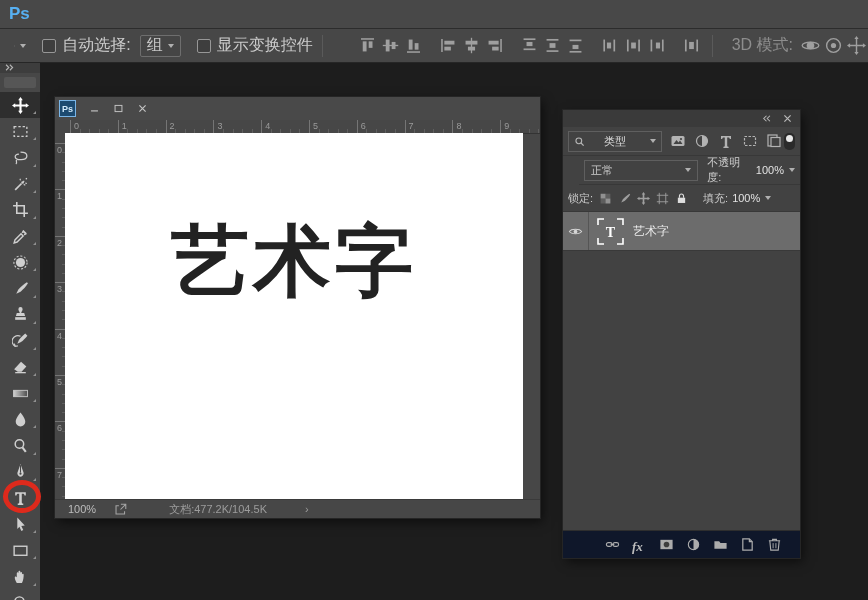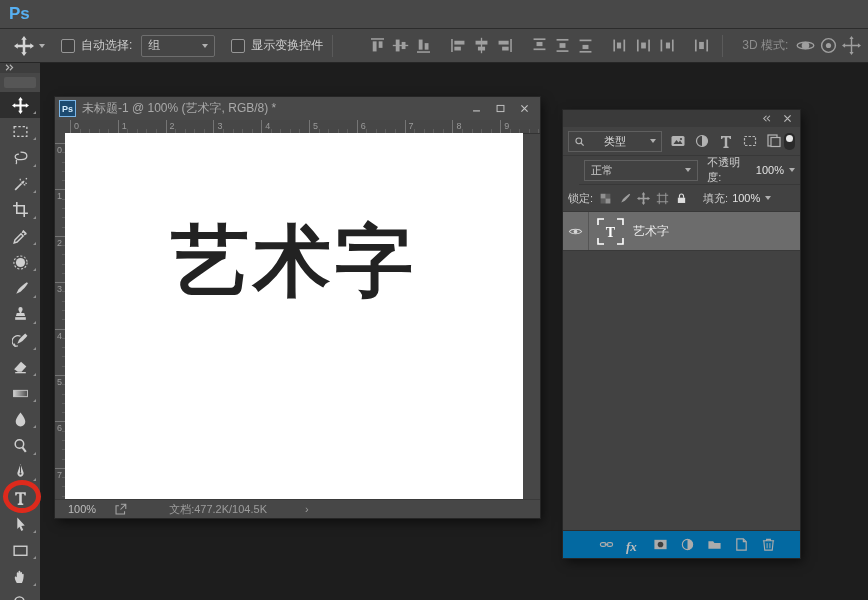--- a/index.html
+++ b/index.html
@@ -6,21 +6,21 @@
   body{width:868px;height:600px;position:relative;overflow:hidden;background:#1d1d1d;
        font-family:"Liberation Sans",sans-serif;}
   
   .menu-bar{position:absolute;left:0;top:0;width:868px;height:28px;background:#484848;
             border-bottom:1px solid #2c2c2c;display:flex;align-items:center;z-index:3;}
   .ps-logo{color:#57b0f2;font-weight:bold;font-size:17px;padding:0 12px 0 9px;}
   .menu-item{color:#d6d6d6;font-size:13px;padding:0 11px;height:28px;line-height:28px;white-space:nowrap;}
   
   .options-bar{position:absolute;left:0;top:29px;width:868px;height:33px;background:#474747;
                border-bottom:1px solid #262626;display:flex;align-items:center;color:#c7c7c7;
-               font-size:12px;z-index:3;white-space:nowrap;}
+               font-size:16px;z-index:3;white-space:nowrap;}
   .opt-toolpreview{width:20px;height:20px;color:#d5d5d5;margin-left:14px;}
   .caret{width:0;height:0;border-left:3.5px solid transparent;border-right:3.5px solid transparent;
          border-top:4.5px solid #b0b0b0;display:inline-block;margin-left:5px;}
   .opt-check{width:12px;height:12px;border:1px solid #979797;background:#3e3e3e;border-radius:2px;
              margin:0 6px 0 16px;flex:none;}
   .opt-label{color:#cccccc;}
   .opt-select{display:flex;align-items:center;justify-content:space-between;width:60px;height:20px;
               border:1px solid #6e6e6e;background:#454545;margin-left:9px;padding:0 6px;border-radius:2px;}
   .opt-sep{width:1px;height:22px;background:#5a5a5a;margin:0 9px;flex:none;}
   .align-wrap{display:flex;align-items:center;margin-left:24px;}
@@ -109,22 +109,22 @@
   .layer-row.selected{background:#6c6c6c;}
   .lr-eye{width:25px;height:38px;display:flex;align-items:center;justify-content:center;
           color:#d6d6d6;border-right:1px solid #555555;flex:none;}
   .lr-eye .eic{width:15px;height:15px;}
   .lr-thumb{width:27px;height:27px;margin:0 9px 0 8px;position:relative;flex:none;}
   .lr-thumb.white{background:#ffffff;border:1px solid #c9c9c9;box-sizing:border-box;}
   .lr-thumb svg{width:100%;height:100%;display:block;}
   .lr-name{font-size:12px;color:#ededed;}
   .lr-name.italic{font-style:italic;}
   .lr-lock{position:absolute;right:11px;top:12px;width:13px;height:13px;color:#dddddd;}
-  .lp-bottom{height:27px;background:#0369a1;border-top:1px solid #2e2e2e;display:flex;
-             align-items:center;padding-left:36px;flex:none;color:#acacac;}
+  .lp-bottom{height:27px;background:#0f172a;border-top:1px solid #2e2e2e;display:flex;
+             align-items:center;padding-left:36px;flex:none;color:#acacac;justify-content:center;}
   .lpb-icon{width:15px;height:15px;margin-right:12px;flex:none;}
   .fx{font-style:italic;font-weight:bold;font-size:13px;color:#bdbdbd;font-family:"Liberation Serif",serif;}
   [data-icon] svg,.ticon svg,.wicon svg,.hicon svg,.lp-hicon svg,.lp-burger svg,.sic svg,
   .opt-icon svg,.opt-toolpreview svg,.sb-export svg,.eic svg,.lr-lock svg,
   .lp-lockicon svg,.lpb-icon svg,.lp-ficon svg{width:100%;height:100%;display:block;}
 </style>
 </head>
 <body>
 
 <div class="menu-bar">
@@ -445,21 +445,20 @@
           </svg>
         </div>
       </div>
     </div>
 </div>
 <div class="red-ring"></div>
 
 <div class="document-window">
   <div class="doc-titlebar">
     <span class="doc-ps-badge">Ps</span>
-    <span class="doc-title">未标题-1 @ 100% (艺术字, RGB/8) *</span>
     <span class="winbtns" id="doc-winbtns">
         <div class="win-btn">
           <div class="wicon">
             <svg viewBox="0 0 16 16">
               <path d="M3 11.5h10" stroke="currentColor" stroke-width="1.7"></path>
             </svg>
           </div>
         </div>
         <div class="win-btn">
           <div class="wicon">

